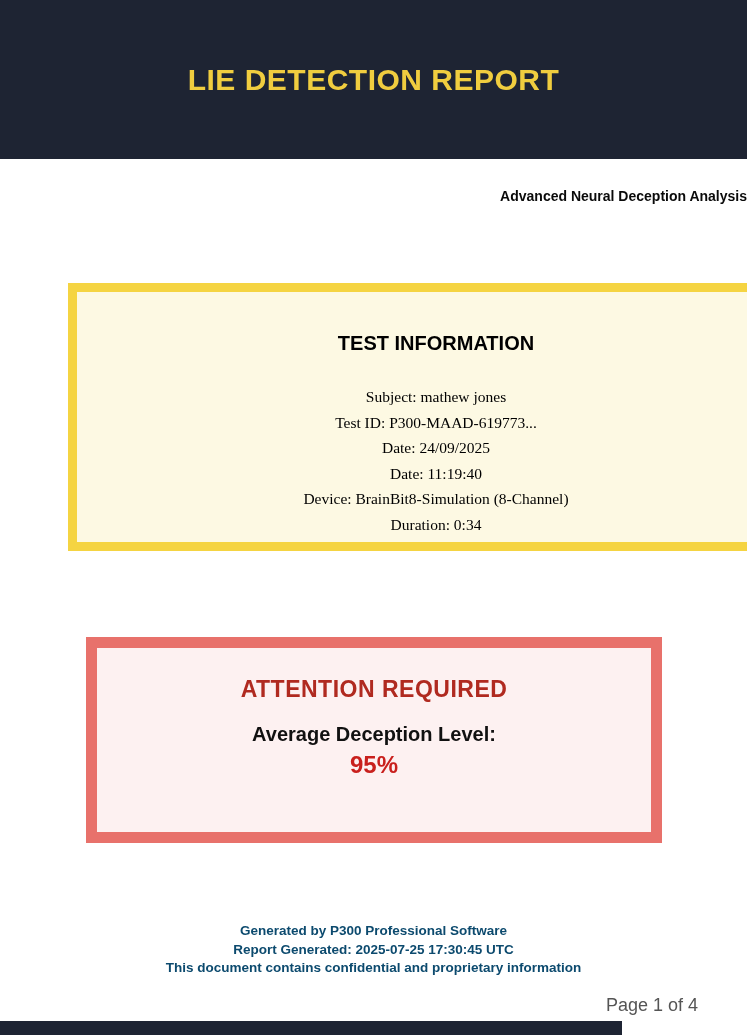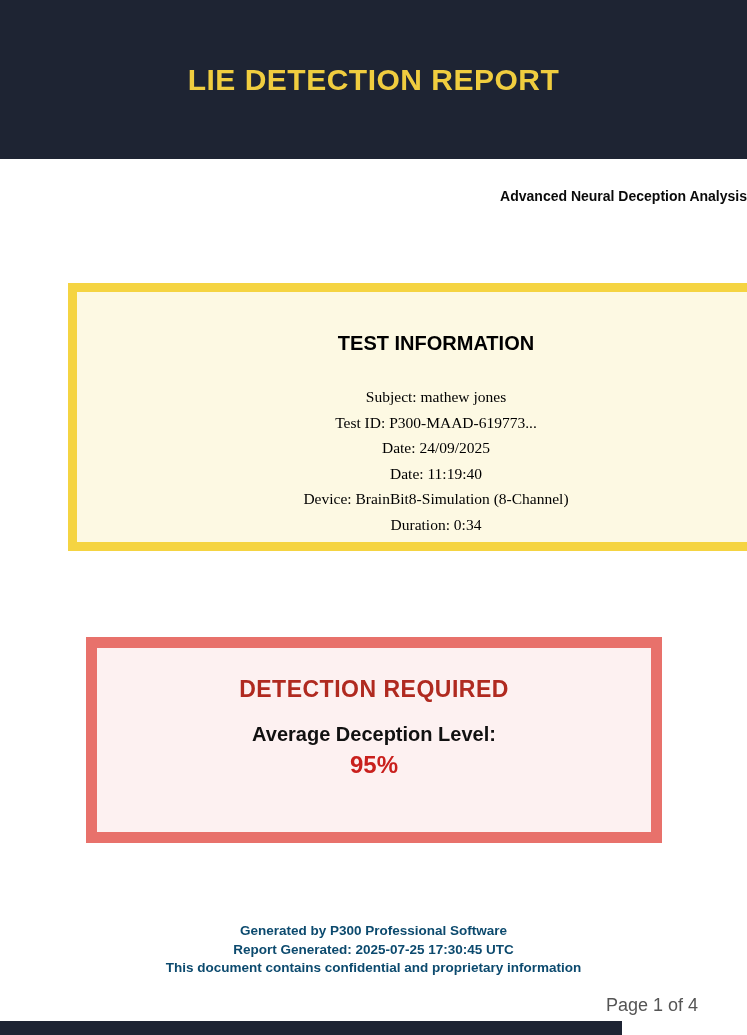--- a/index.html
+++ b/index.html
@@ -162,21 +162,21 @@
       <div class="info-line">Subject: mathew jones</div>
       <div class="info-line">Test ID: P300-MAAD-619773...</div>
       <div class="info-line">Date: 24/09/2025</div>
       <div class="info-line">Date: 11:19:40</div>
       <div class="info-line">Device: BrainBit8-Simulation (8-Channel)</div>
       <div class="info-line">Duration: 0:34</div>
     </div>
   </div>
 
   <div class="alert-box">
-    <div class="alert-title">DETECTION REQUIRED</div>
+    <div class="alert-title">ATTENTION REQUIRED</div>
     <div class="alert-label">Average Deception Level:</div>
     <div class="alert-value">95%</div>
   </div>
 
   <div class="report-footer">
     <div class="footer-line">Generated by P300 Professional Software</div>
     <div class="footer-line">Report Generated: 2025-07-25 17:30:45 UTC</div>
     <div class="footer-line">This document contains confidential and proprietary information</div>
   </div>
 

